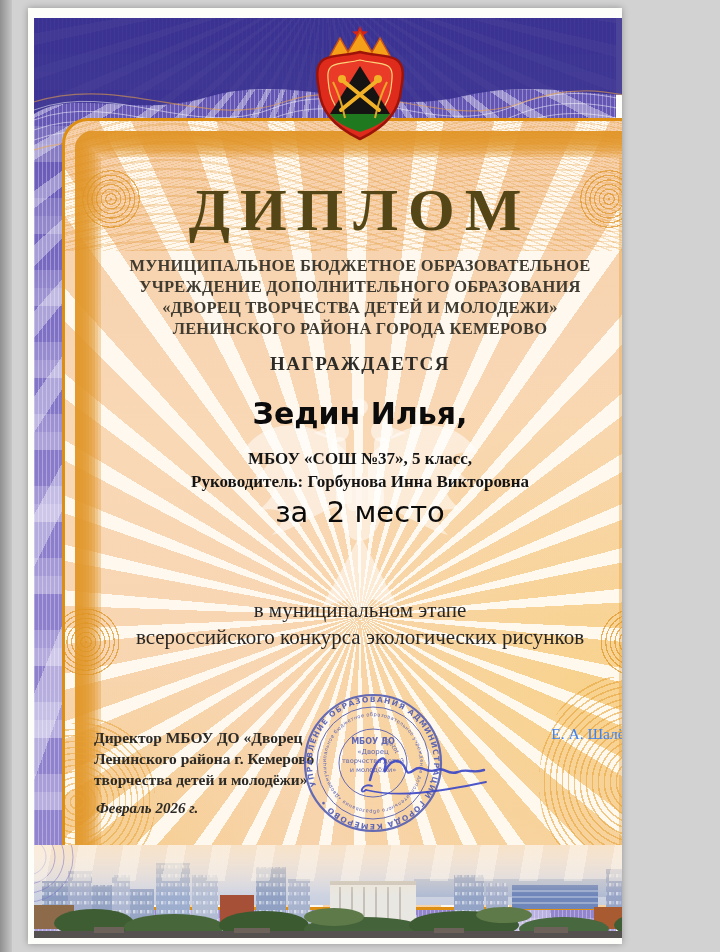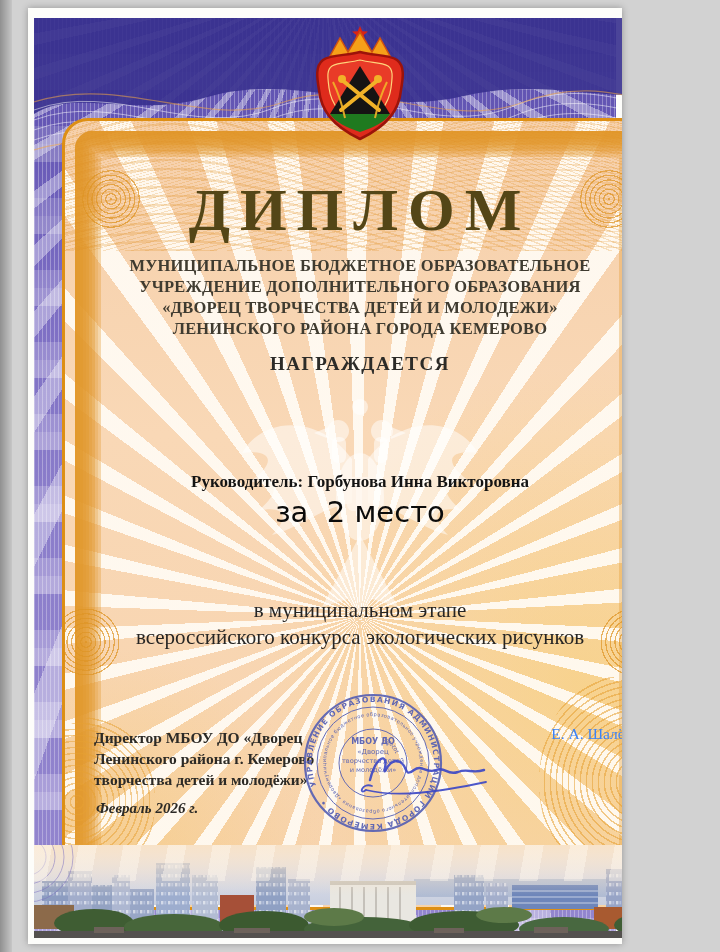--- a/index.html
+++ b/index.html
@@ -139,20 +139,22 @@
   <div class="txt title">ДИПЛОМ</div>
 
   <div class="txt awarded">НАГРАЖДАЕТСЯ</div>
 
   <div class="txt inst">
     <div>МУНИЦИПАЛЬНОЕ БЮДЖЕТНОЕ ОБРАЗОВАТЕЛЬНОЕ</div>
     <div>УЧРЕЖДЕНИЕ ДОПОЛНИТЕЛЬНОГО ОБРАЗОВАНИЯ</div>
     <div>«ДВОРЕЦ ТВОРЧЕСТВА ДЕТЕЙ И МОЛОДЕЖИ»</div>
     <div>ЛЕНИНСКОГО РАЙОНА ГОРОДА КЕМЕРОВО</div>
   </div>
+  <div class="txt name">Зедин Илья,</div>
+  <div class="txt school">МБОУ «СОШ №37», 5 класс,</div>
   <div class="txt superv">Руководитель: Горбунова Инна Викторовна</div>
   <div class="txt place">за  2 место</div>
 
   <div class="txt event">
     <div>в муниципальном этапе</div>
     <div>всероссийского конкурса экологических рисунков</div>
   </div>
 
   <div class="director">
     <div>Директор МБОУ ДО «Дворец</div>

